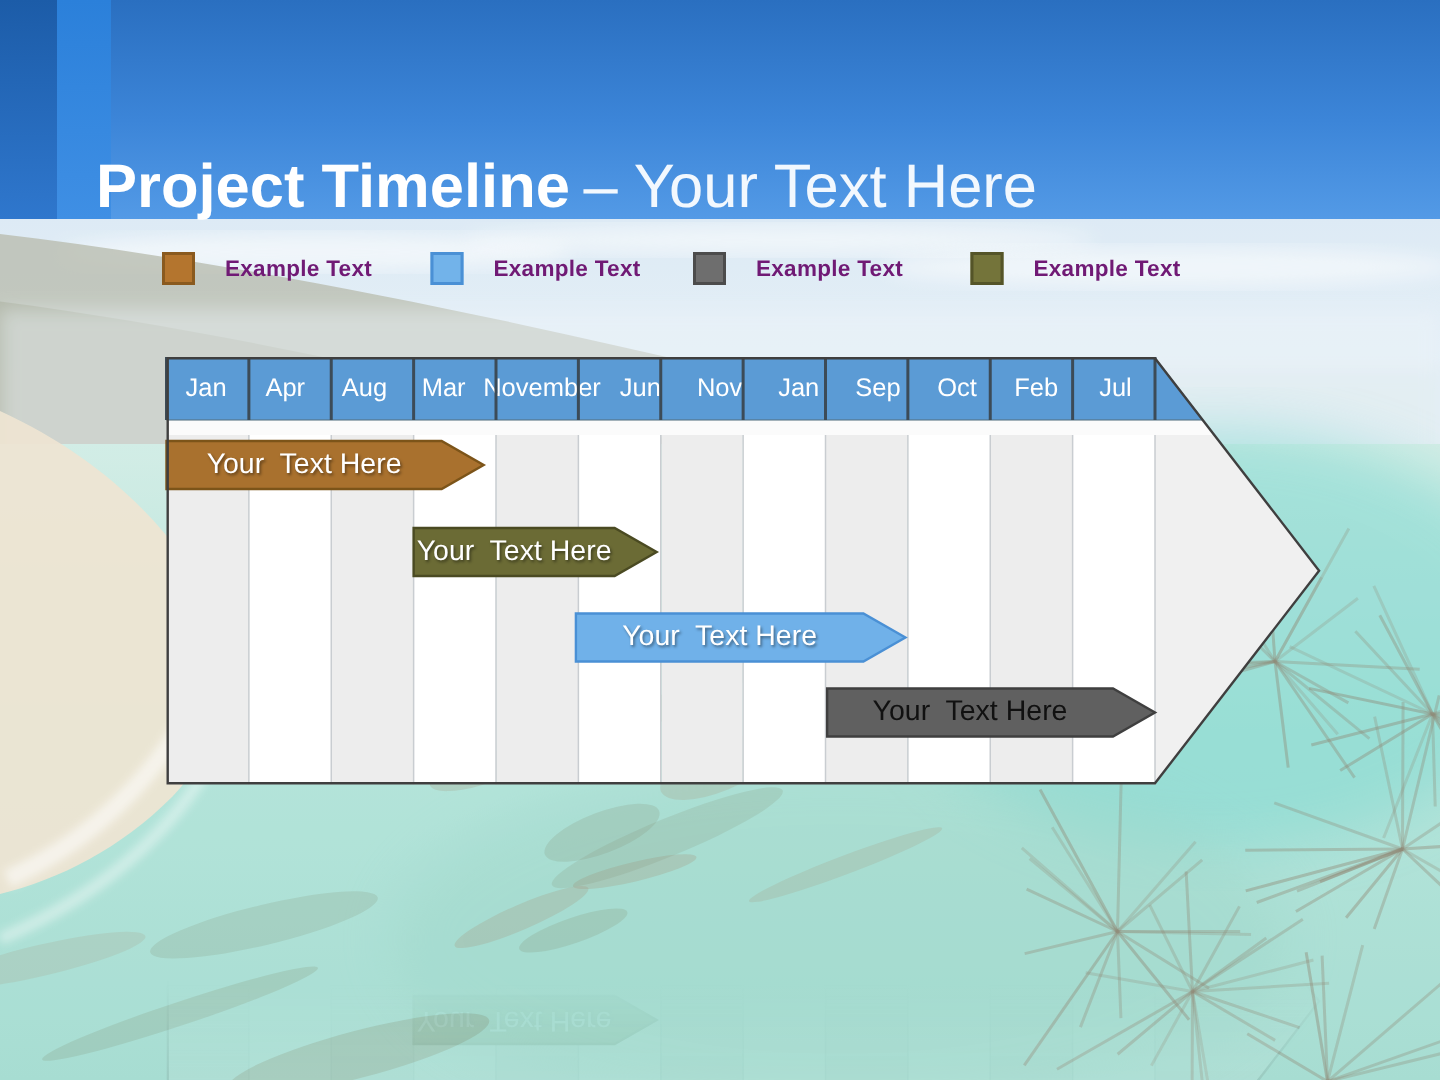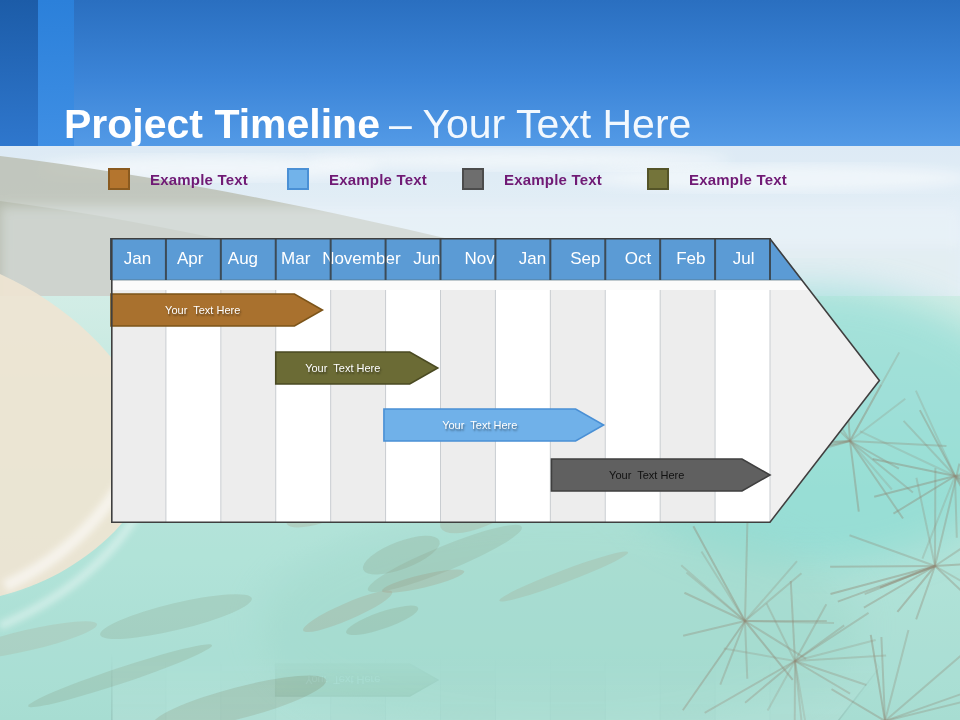--- a/index.html
+++ b/index.html
@@ -31,21 +31,21 @@
   .tl-clip{position:absolute;left:0;top:0;width:770px;height:285px;
      clip-path:polygon(0px 0px,659px 0px,769px 142.5px,659px 285px,0px 285px);}
   .tl-header{position:absolute;left:0;top:0;width:770px;height:42px;background:#5b9bd5;}
   .tl-strip{position:absolute;left:0;top:42px;width:770px;height:10px;background:#fbfbfb;}
   .tl-col{position:absolute;top:52px;height:233px;}
   .tl-col-tail{position:absolute;top:52px;left:659px;width:111px;height:233px;background:#f0f0f0;}
   .months{position:absolute;left:0;top:0;width:659px;height:42px;display:flex;}
   .month-cell{flex:1;text-align:center;line-height:42px;color:#ffffff;font-size:17px;}
   #tl-svg{position:absolute;left:0;top:0;width:770px;height:285px;overflow:visible;}
   .bar-label{position:absolute;display:flex;align-items:center;justify-content:center;
-     font-size:11px;white-space:pre;color:#fff;
+     font-size:19px;white-space:pre;color:#fff;
      text-shadow:1px 1.5px 2px rgba(0,0,0,0.45);}
   .bar-label.dark{color:#111111;text-shadow:none;}
 </style>
 </head>
 <body>
 
 <div class="slide">
 
   <svg class="photo" id="photo-svg" viewBox="0 0 960 574">
     <defs>

